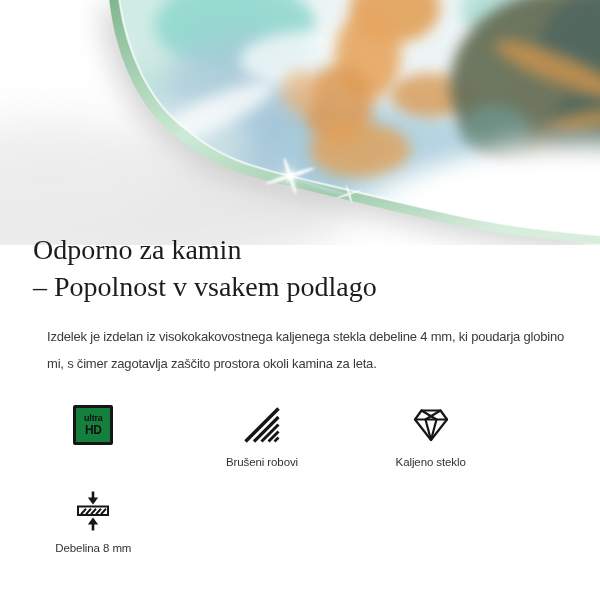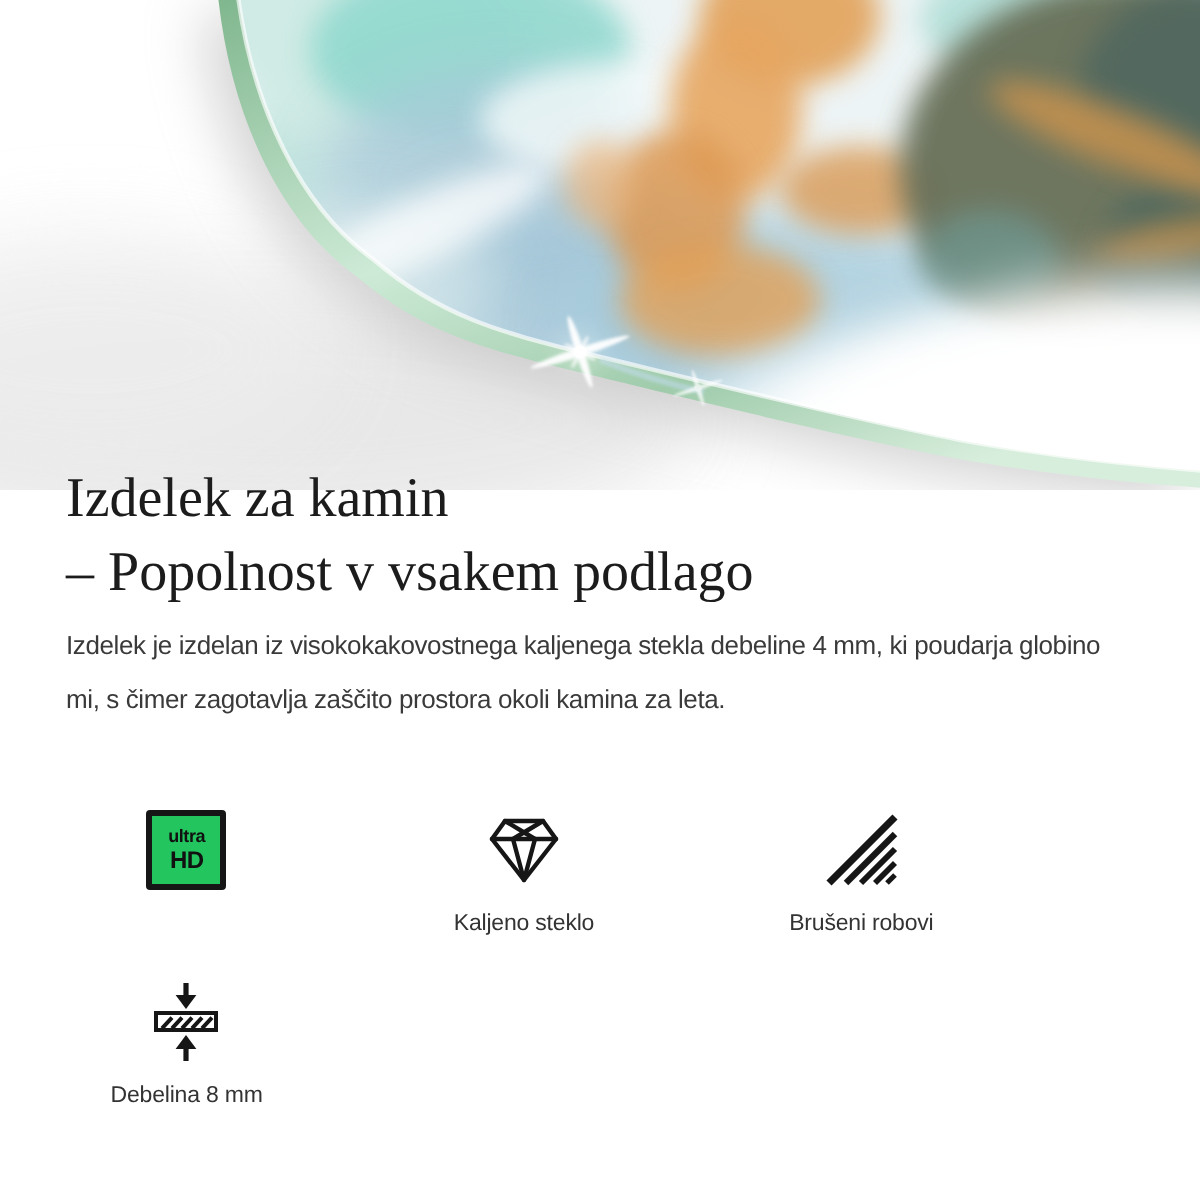--- a/index.html
+++ b/index.html
@@ -16,21 +16,21 @@
   .features{position:absolute;left:9px;top:400px;width:506px;
             display:grid;grid-template-columns:repeat(3,1fr);row-gap:16px;}
   .feature{display:flex;flex-direction:column;align-items:center;}
   .icon-slot{height:50px;display:flex;align-items:center;justify-content:center;}
   .feature-label{margin-top:4px;font-size:11.5px;line-height:16px;letter-spacing:-0.1px;
                  color:#333;white-space:nowrap;}
   .ic{stroke:#161616;fill:none;stroke-width:2.2;stroke-linecap:round;stroke-linejoin:round;}
   .ic-butt{stroke:#161616;fill:none;stroke-linecap:butt;}
   .uhd-box{width:34px;height:34px;border:3px solid #161616;border-radius:2px;
            display:flex;flex-direction:column;align-items:center;justify-content:center;
-           background:#22c55e;}
+           background:#15803d;}
   .uhd-top{font-size:9px;line-height:10px;font-weight:700;color:#111;letter-spacing:-0.2px;}
   .uhd-bottom{font-size:12px;line-height:15px;font-weight:800;color:#111;letter-spacing:-0.3px;}
 </style>
 </head>
 <body>
 
 <div class="canvas">
 
   <svg class="hero" viewBox="0 0 600 245" aria-hidden="true">
     <defs>
@@ -116,64 +116,64 @@
       </g>
       <g transform="translate(349,194) rotate(-18) scale(0.5)" opacity="0.75">
         <ellipse rx="26" ry="2.2" fill="#fff" filter="url(#bxs)"></ellipse>
         <ellipse rx="2.2" ry="19" fill="#fff" filter="url(#bxs)"></ellipse>
         <circle r="3.5" fill="#fff"></circle>
       </g>
     </g>
   </svg>
 
   <h1 class="page-title" style="margin:0;font-weight:400;">
-    <span>Izdelek za kamin</span>
+    <span>Odporno za kamin</span>
     <span>– Popolnost v vsakem podlago</span>
   </h1>
 
-  <p class="product-description" style="margin:0;">
+  <p class="product-description" style="margin:14px;">
     <span>Izdelek je izdelan iz visokokakovostnega kaljenega stekla debeline 4 mm, ki poudarja globino</span>
     <span>mi, s čimer zagotavlja zaščito prostora okoli kamina za leta.</span>
   </p>
 
   <div class="features">
 
 
     <div class="feature">
       <div class="icon-slot">
         <div class="uhd-box">
           <div class="uhd-top">ultra</div>
           <div class="uhd-bottom">HD</div>
         </div>
       </div>
     </div>
 
 
     <div class="feature">
       <div class="icon-slot">
         <svg width="40" height="40" viewBox="0 0 40 40">
-          <path class="ic" stroke-width="2.1" d="M10.5 5.5 H29.5 L36 14.5 L20 35 L4 14.5 Z"></path>
-          <path class="ic" stroke-width="2.1" d="M4 14.5 H36"></path>
-          <path class="ic" stroke-width="2.1" d="M10.5 5.5 L25.5 14.5 L20 35 M29.5 5.5 L14.5 14.5 L20 35"></path>
-        </svg>
-      </div>
-      <div class="feature-label">Kaljeno steklo</div>
-    </div>
-
-    <div class="feature">
-      <div class="icon-slot">
-        <svg width="40" height="40" viewBox="0 0 40 40">
           <path class="ic-butt" stroke-width="3.6" d="M3.5 36.5 L36.5 3.5"></path>
           <path class="ic-butt" stroke-width="3.2" d="M12 36.5 L36.5 12"></path>
           <path class="ic-butt" stroke-width="3" d="M19.5 36.5 L36.5 19.5"></path>
           <path class="ic-butt" stroke-width="2.8" d="M26.5 36.5 L36.5 26.5"></path>
           <path class="ic-butt" stroke-width="2.6" d="M32.5 36.5 L36.5 32.5"></path>
         </svg>
       </div>
       <div class="feature-label">Brušeni robovi</div>
+    </div>
+
+    <div class="feature">
+      <div class="icon-slot">
+        <svg width="40" height="40" viewBox="0 0 40 40">
+          <path class="ic" stroke-width="2.1" d="M10.5 5.5 H29.5 L36 14.5 L20 35 L4 14.5 Z"></path>
+          <path class="ic" stroke-width="2.1" d="M4 14.5 H36"></path>
+          <path class="ic" stroke-width="2.1" d="M10.5 5.5 L25.5 14.5 L20 35 M29.5 5.5 L14.5 14.5 L20 35"></path>
+        </svg>
+      </div>
+      <div class="feature-label">Kaljeno steklo</div>
     </div>
 
     <div class="feature">
       <div class="icon-slot">
         <svg width="44" height="44" viewBox="0 0 44 44">
           <rect class="ic-butt" stroke-width="2" x="7" y="17.5" width="30" height="8.5"></rect>
           <path class="ic-butt" stroke-width="2" d="M10 25.2 L15 19.8 M15 25.2 L20 19.8 M20 25.2 L25 19.8 M25 25.2 L30 19.8 M30 25.2 L35 19.8"></path>
           <path class="ic-butt" stroke-width="2.6" d="M22 2.5 L22 9.5"></path>
           <polygon points="16.8,8.5 27.2,8.5 22,15.5" fill="#161616"></polygon>
           <path class="ic-butt" stroke-width="2.6" d="M22 41.5 L22 34.5"></path>

